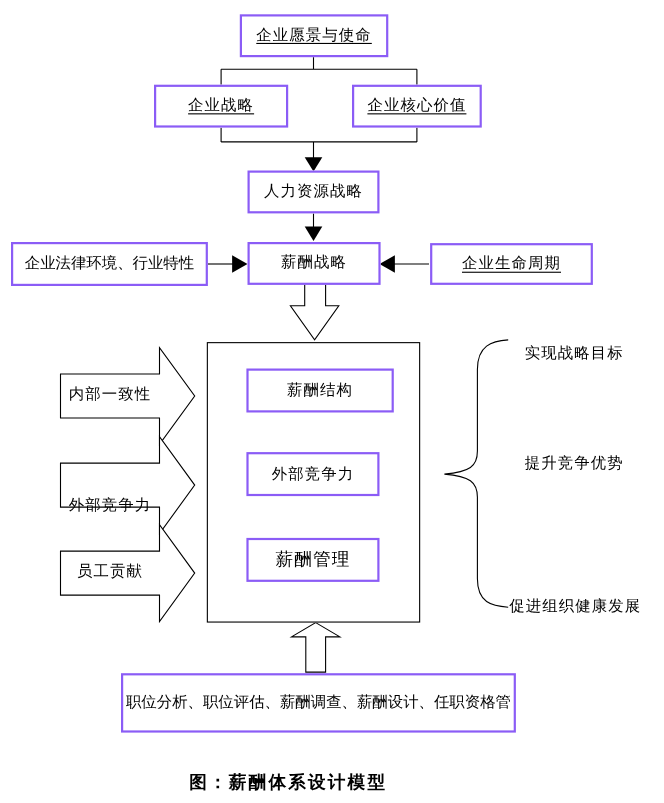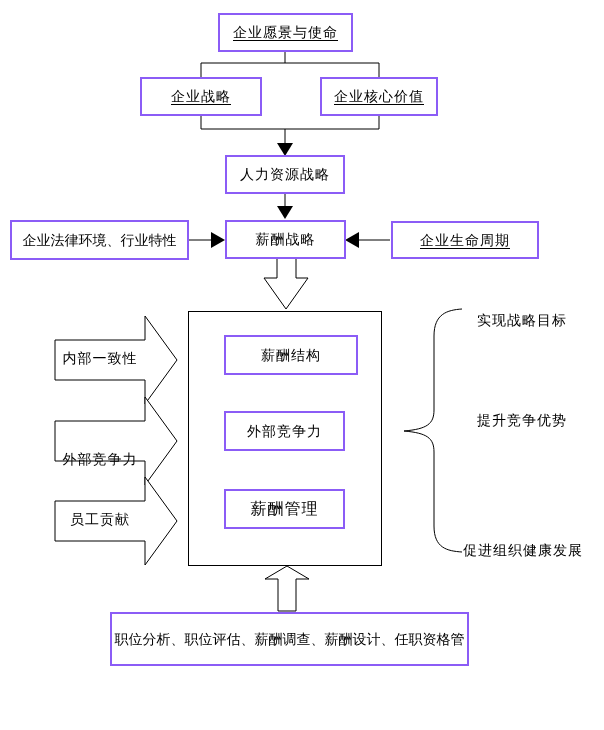--- a/index.html
+++ b/index.html
@@ -136,14 +136,15 @@
   </div>
 
   <div class="arrowlabel" style="left:55px;top:350px;">内部一致性</div>
   <div class="arrowlabel" style="left:55px;top:451px;text-align:center;">外部竞争力</div>
   <div class="arrowlabel" style="left:55px;top:511px;">员工贡献</div>
 
   <div class="floatlabel" style="left:477px;top:312px;">实现战略目标</div>
   <div class="floatlabel" style="left:477px;top:412px;">提升竞争优势</div>
   <div class="floatlabel" style="left:463px;top:542px;">促进组织健康发展</div>
 
+  <div id="caption">图：薪酬体系设计模型</div>
 
 </div>
 
 </body></html>

